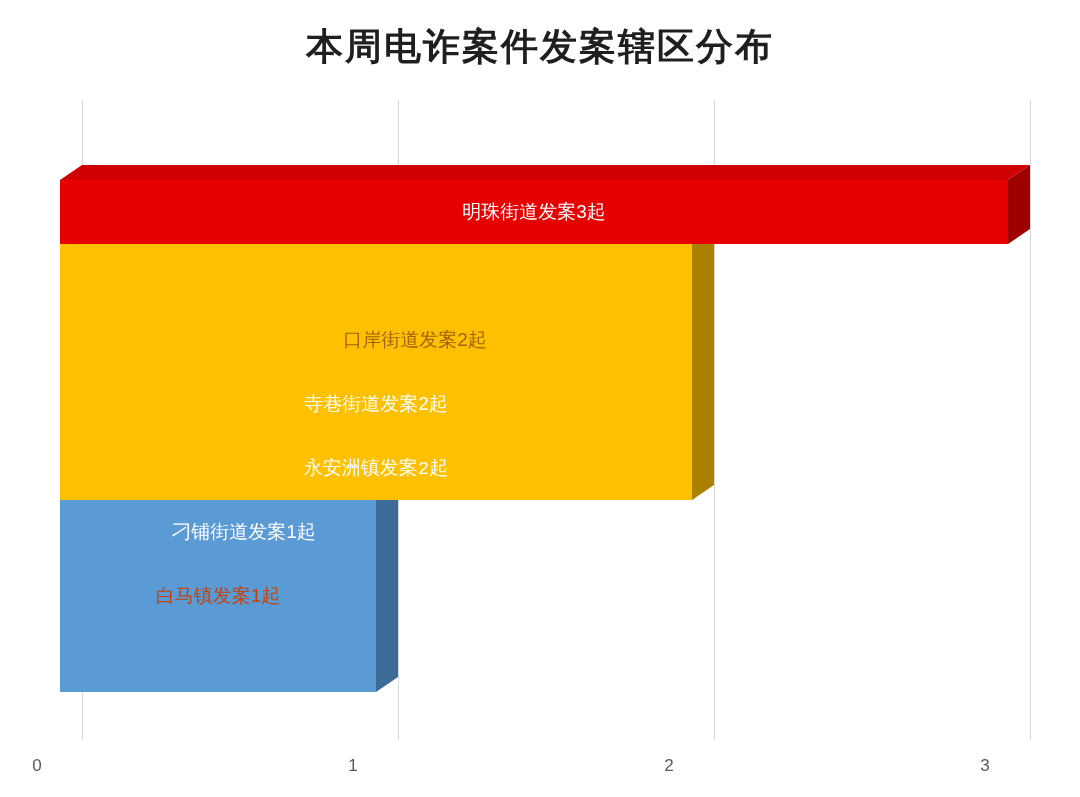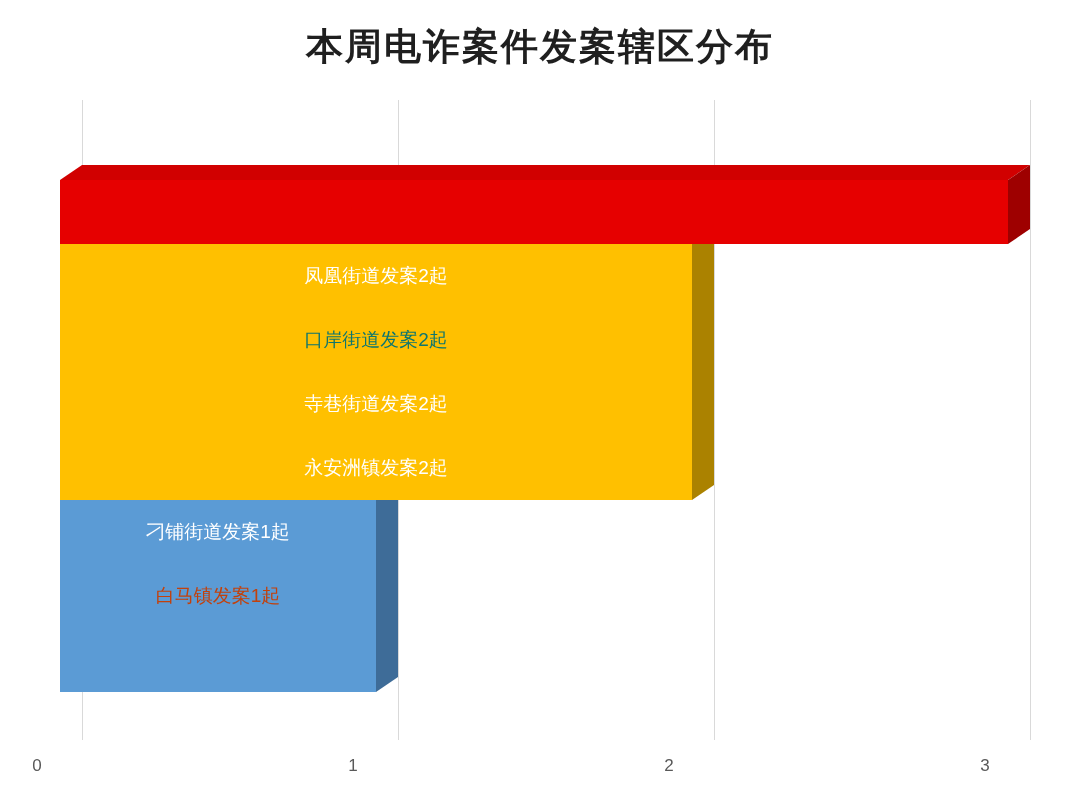--- a/index.html
+++ b/index.html
@@ -67,26 +67,26 @@
       <div class="tick-label" style="left: 15px; top: 756px; color: rgb(89, 89, 89);">0</div>
       <div class="gridline" style="left: 398px; top: 100px; height: 640px; background: rgb(217, 217, 217);"></div>
       <div class="tick-label" style="left: 331px; top: 756px; color: rgb(89, 89, 89);">1</div>
       <div class="gridline" style="left: 714px; top: 100px; height: 640px; background: rgb(217, 217, 217);"></div>
       <div class="tick-label" style="left: 647px; top: 756px; color: rgb(89, 89, 89);">2</div>
       <div class="gridline" style="left: 1030px; top: 100px; height: 640px; background: rgb(217, 217, 217);"></div>
       <div class="tick-label" style="left: 963px; top: 756px; color: rgb(89, 89, 89);">3</div>
       <div class="bar-top" style="left: 60px; top: 165px; width: 970px; height: 15px; background: rgb(209, 0, 0); z-index: 30; clip-path: polygon(0px 15px, 22px 0px, 970px 0px, 948px 15px);"></div>
       <div class="bar-side" style="left: 1008px; top: 165px; width: 22px; height: 79px; background: rgb(158, 0, 0); z-index: 30; clip-path: polygon(0px 15px, 22px 0px, 22px 64px, 0px 79px);"></div>
       <div class="bar-front" style="left: 60px; top: 180px; width: 948px; height: 64px; background: rgb(230, 0, 0); z-index: 30;"></div>
+      <div class="bar-label" style="left: 60px; top: 180px; width: 948px; height: 64px; color: rgb(255, 255, 255); z-index: 31;">明珠街道发案3起</div>
       <div class="bar-top" style="left: 60px; top: 229px; width: 654px; height: 15px; background: rgb(224, 168, 0); z-index: 20; clip-path: polygon(0px 15px, 22px 0px, 654px 0px, 632px 15px);"></div>
       <div class="bar-side" style="left: 692px; top: 229px; width: 22px; height: 271px; background: rgb(171, 130, 0); z-index: 20; clip-path: polygon(0px 15px, 22px 0px, 22px 256px, 0px 271px);"></div>
       <div class="bar-front" style="left: 60px; top: 244px; width: 632px; height: 256px; background: rgb(255, 192, 0); z-index: 20;"></div>
-      <div class="bar-label" style="left: 60px; top: 244px; width: 632px; height: 64px; color: rgb(255, 255, 255); z-index: 21;">凤凰街道发案2起</div>
-      <div class="bar-label" style="left: 60px; top: 308px; width: 632px; height: 64px; color: #0f766e; z-index: 21;">口岸街道发案2起</div>
+      <div class="bar-label" style="left: 60px; top: 308px; width: 632px; height: 64px; color: #a16207; z-index: 21; padding-left: 39px;">口岸街道发案2起</div>
       <div class="bar-label" style="left: 60px; top: 372px; width: 632px; height: 64px; color: rgb(255, 255, 255); z-index: 21; text-align: right;">寺巷街道发案2起</div>
-      <div class="bar-label" style="left: 60px; top: 436px; width: 632px; height: 64px; color: rgb(255, 255, 255); z-index: 21;">永安洲镇发案2起</div>
+      <div class="bar-label" style="left: 60px; top: 436px; width: 632px; height: 64px; color: rgb(255, 255, 255); z-index: 21; font-family: Liberation Mono, monospace;">永安洲镇发案2起</div>
       <div class="bar-top" style="left: 60px; top: 485px; width: 338px; height: 15px; background: rgb(78, 137, 192); z-index: 10; clip-path: polygon(0px 15px, 22px 0px, 338px 0px, 316px 15px);"></div>
       <div class="bar-side" style="left: 376px; top: 485px; width: 22px; height: 207px; background: rgb(62, 108, 152); z-index: 10; clip-path: polygon(0px 15px, 22px 0px, 22px 192px, 0px 207px);"></div>
       <div class="bar-front" style="left: 60px; top: 500px; width: 316px; height: 192px; background: rgb(91, 155, 213); z-index: 10;"></div>
-      <div class="bar-label" style="left: 60px; top: 500px; width: 316px; height: 64px; color: rgb(255, 255, 255); z-index: 11;">刁铺街道发案1起</div>
+      <div class="bar-label" style="left: 60px; top: 500px; width: 316px; height: 64px; color: rgb(255, 255, 255); z-index: 11; padding-left: 26px;">刁铺街道发案1起</div>
       <div class="bar-label" style="left: 60px; top: 564px; width: 316px; height: 64px; color: #c2410c; z-index: 11;">白马镇发案1起</div>
     </div>
 </div>
 
 </body></html>

